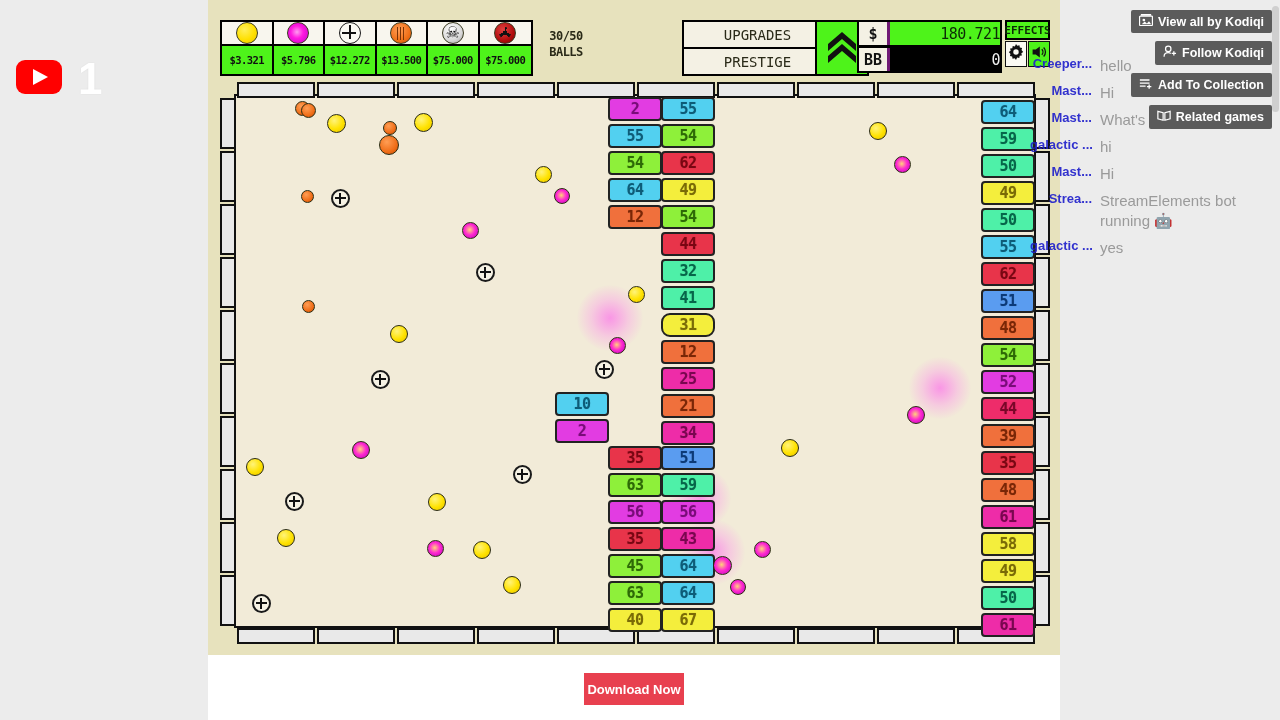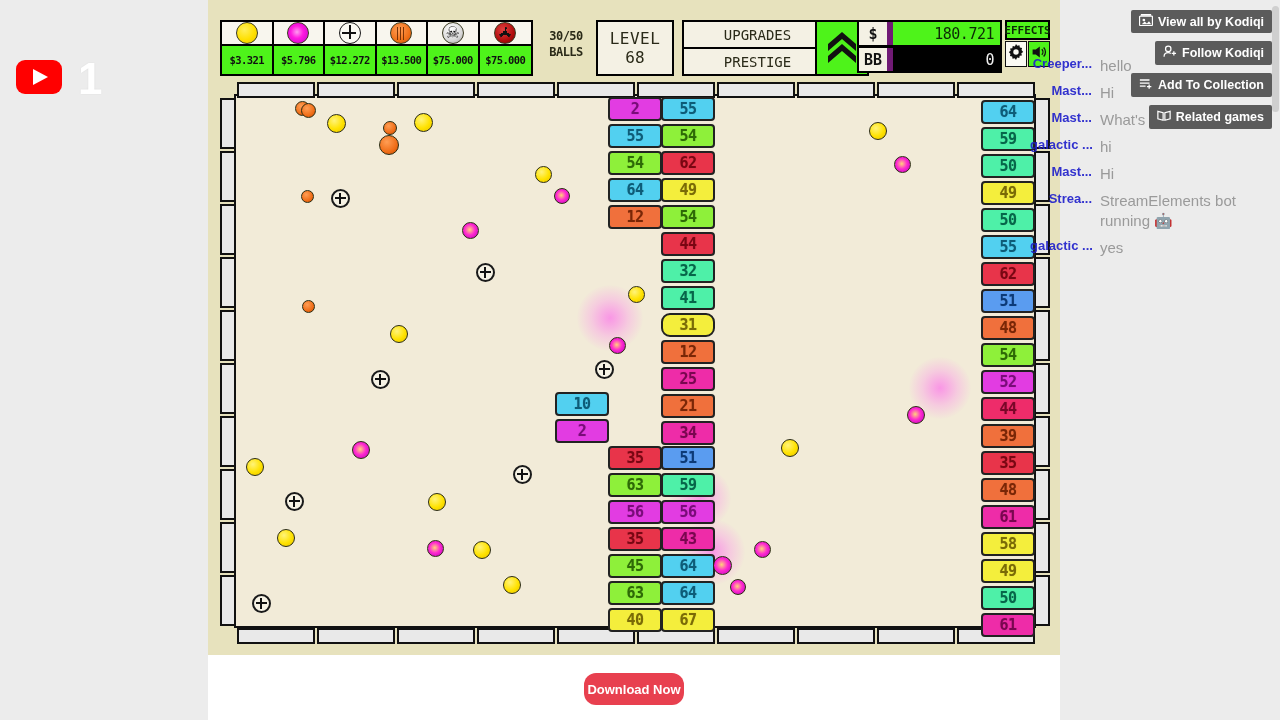--- a/index.html
+++ b/index.html
@@ -86,22 +86,22 @@
   .chev-box svg { display:block; }
 
   .money-box { position:absolute; left:637px; top:0px; width:145px; height:56px; }
   .money-row { position:absolute; left:0; width:145px; height:27px; border:2px solid #000;
                display:flex; align-items:center; }
   .money-row.r1 { top:0; background:#f4f1e4; }
   .money-row.r2 { top:26px; background:#f4f1e4; }
   .money-lab { width:28px; text-align:center; font-family:"DejaVu Sans Mono", monospace;
                font-size:15px; font-weight:bold; color:#111; }
   .money-val { flex:1; height:100%; display:flex; align-items:center; justify-content:flex-end;
-               padding-right:6px; font-family:"DejaVu Sans Mono", monospace; font-size:15px;
-               border-left:6px solid #701a75; letter-spacing:-0.5px;}
+               padding-right:0; font-family:"DejaVu Sans Mono", monospace; font-size:15px;
+               border-left:3px solid #701a75; letter-spacing:-0.5px;}
   .money-row.r1 .money-val { background:#4ef31a; color:#0c2b06; }
   .money-row.r2 .money-val { background:#000; color:#f0f0f0; }
 
   .effects-box { position:absolute; left:785px; top:0px; width:45px; height:56px; }
   .eff-title { width:45px; height:20px; background:#4ef31a; border:2px solid #000;
                display:flex; align-items:center; justify-content:center;
                font-family:"DejaVu Sans Mono", monospace; font-size:11px; color:#0c2b06; font-weight:bold;}
   .eff-icons { display:flex; width:45px; height:30px; margin-top:1px; }
   .eff-icon { width:22px; height:26px; border:1.5px solid #111; display:flex;
               align-items:center; justify-content:center; }
@@ -128,21 +128,21 @@
   .plusball { position:absolute; border-radius:50%; border:2px solid #1a1a1a; background:#f6f2e4; }
   .plusball:before, .plusball:after { content:""; position:absolute; background:#111; }
   .plusball:before { left:50%; top:2px; bottom:2px; width:2px; margin-left:-1px; }
   .plusball:after  { top:50%; left:2px; right:2px; height:2px; margin-top:-1px; }
   .glow { position:absolute; border-radius:50%; pointer-events:none;
           background: radial-gradient(circle, rgba(255,80,240,0.55) 0%, rgba(255,120,240,0.28) 40%, rgba(255,150,245,0) 72%); }
 
   
   .below { position:absolute; left:208px; top:655px; width:852px; height:65px; background:#fff; }
   .dl-btn { position:absolute; left:376px; top:18px; width:100px; height:32px;
-            background:#e8404f; border-radius:12px; color:#fff; border:none;
+            background:#e8404f; border-radius:0; color:#fff; border:none;
             font-family:"Liberation Sans", sans-serif; font-size:13px; font-weight:bold;
             display:flex; align-items:center; justify-content:center; cursor:pointer;}
 
   
   .chat { position:absolute; left:1030px; top:56px; width:250px; height:215px; }
   .chat-row { position:relative; min-height:26px; margin-bottom:1px; }
   .chat-user { position:absolute; left:0; top:0; width:62px; text-align:right;
                color:#2222cc; font-family:"Liberation Sans", sans-serif;
                font-size:13px; font-weight:bold; white-space:nowrap; overflow:hidden;
                opacity:0.92;}
@@ -221,24 +221,20 @@
               </div>
               <div class="ball-price">$75.000</div>
             </div>
           </div>
 
         <div class="balls-count">
           <div>30/50</div>
           <div>BALLS</div>
         </div>
 
-        <div class="level-box">
-          <div class="lt">LEVEL</div>
-          <div class="lv">68</div>
-        </div>
 
         <div class="up-pres">
           <div class="upg">UPGRADES</div>
           <div>PRESTIGE</div>
         </div>
 
         <div class="chev-box">
           <span>
             <svg width="34" height="40" viewBox="0 0 34 40">
               <path d="M3 16 L17 4 L31 16 L31 23 L17 11 L3 23 Z" fill="#111"></path>

